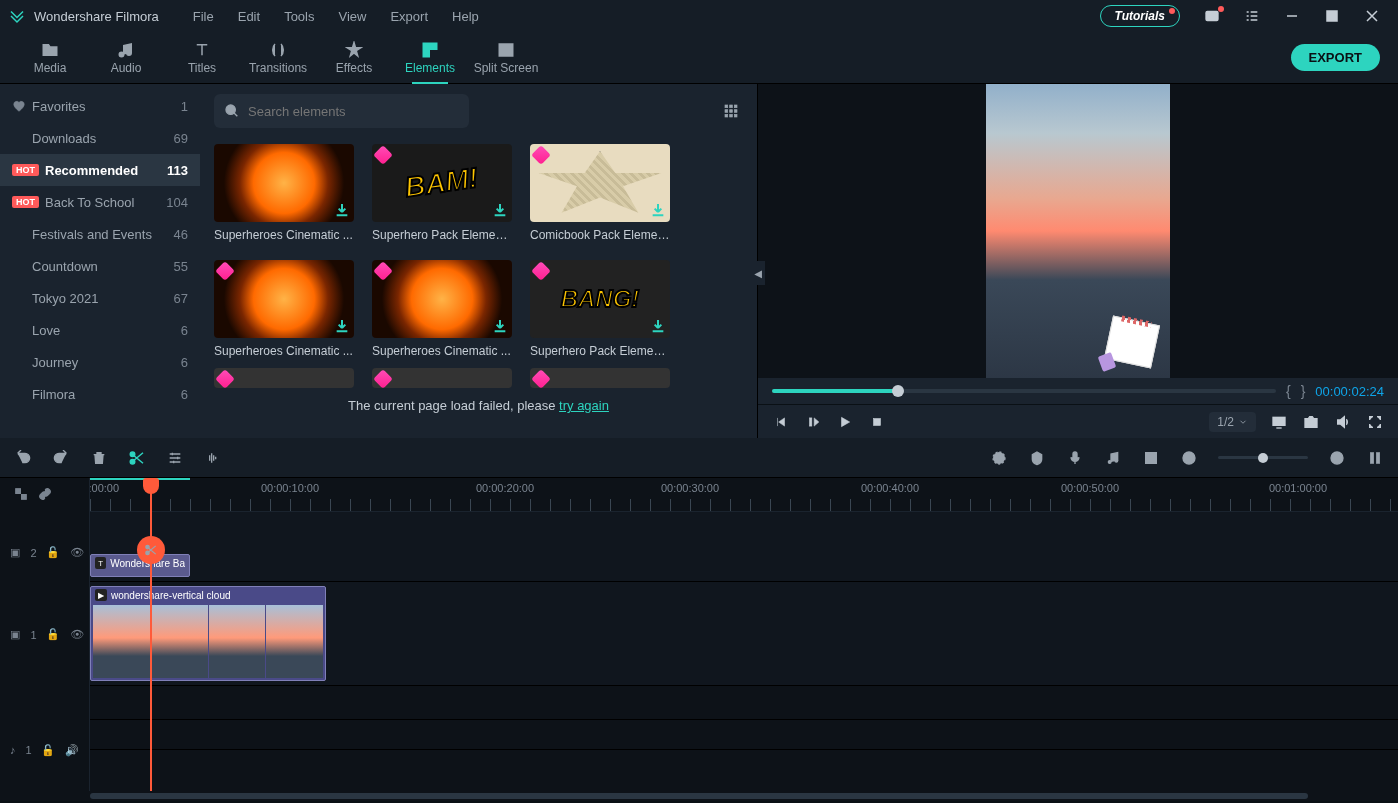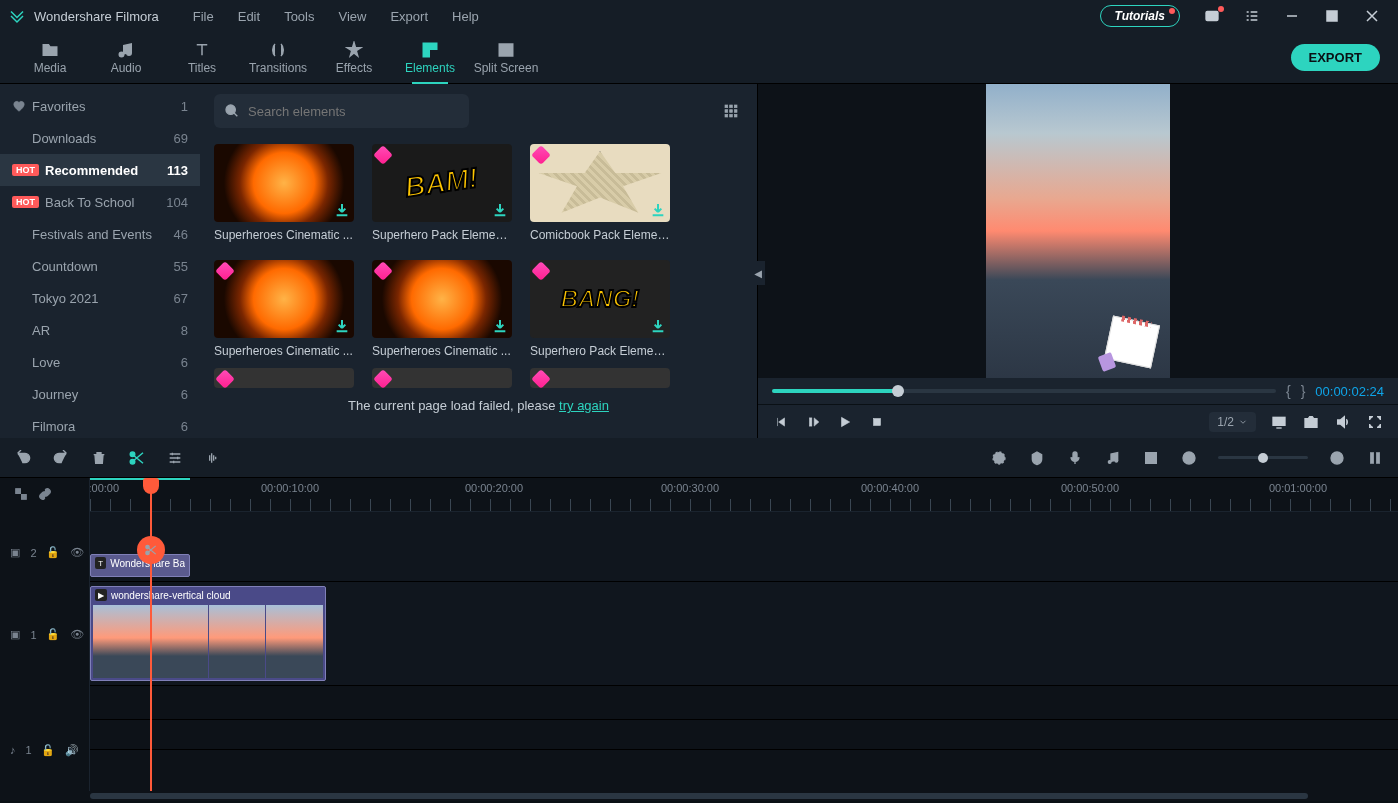--- a/index.html
+++ b/index.html
@@ -266,25 +266,20 @@
         <span class="label">Countdown</span>
         <span class="count">55</span>
       </div>
       <div class="cat">
         <span style="width:14px"></span>
         <span class="label">Tokyo 2021</span>
         <span class="count">67</span>
       </div>
       <div class="cat">
         <span style="width:14px"></span>
-        <span class="label">AR</span>
-        <span class="count">8</span>
-      </div>
-      <div class="cat">
-        <span style="width:14px"></span>
         <span class="label">Love</span>
         <span class="count">6</span>
       </div>
       <div class="cat">
         <span style="width:14px"></span>
         <span class="label">Journey</span>
         <span class="count">6</span>
       </div>
       <div class="cat">
         <span style="width:14px"></span>
@@ -590,21 +585,21 @@
         <span>🔊</span>
       </div>
     </div>
 
     <div class="tl-tracks">
       <div class="ruler" id="ruler">
         <div class="green-range"></div>
         <div class="ticks"></div>
       <span class="tick-label" style="left: 0px;">00:00:00:00</span>
           <span class="tick-label" style="left: 200px;">00:00:10:00</span>
-          <span class="tick-label" style="left: 404px;">00:00:20:00</span>
+          <span class="tick-label" style="left: 415px;">00:00:20:00</span>
           <span class="tick-label" style="left: 600px;">00:00:30:00</span>
           <span class="tick-label" style="left: 800px;">00:00:40:00</span>
           <span class="tick-label" style="left: 1000px;">00:00:50:00</span>
           <span class="tick-label" style="left: 1208px;">00:01:00:00</span>
         </div>
       <div class="playhead">
         <div class="head"></div>
         <div class="bubble">
             <svg width="14" height="14" viewBox="0 0 24 24" fill="none" stroke="#fff">
               <circle cx="6" cy="7" r="3" stroke-width="2"></circle>

